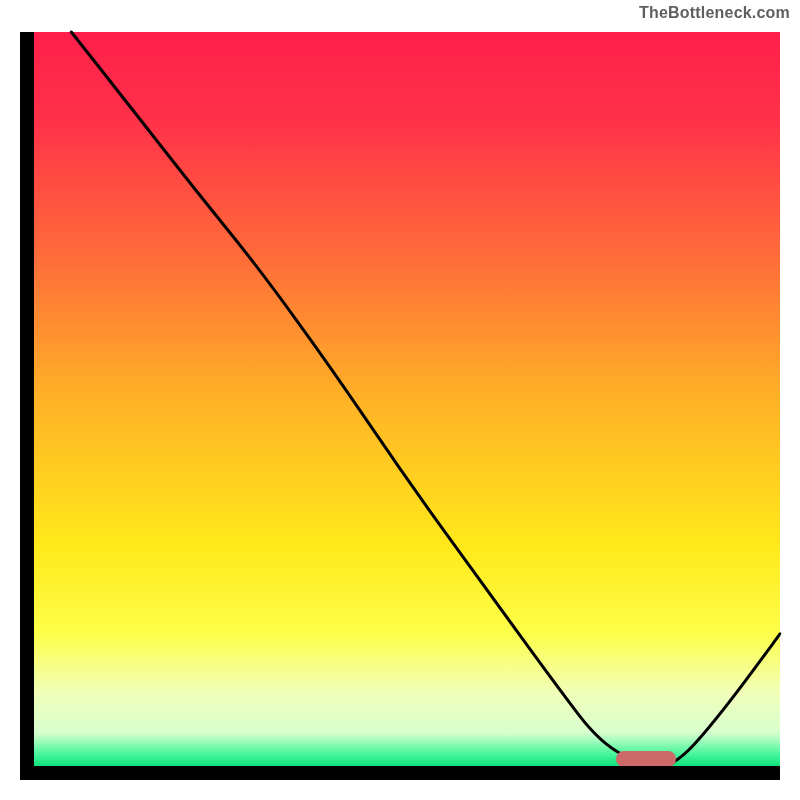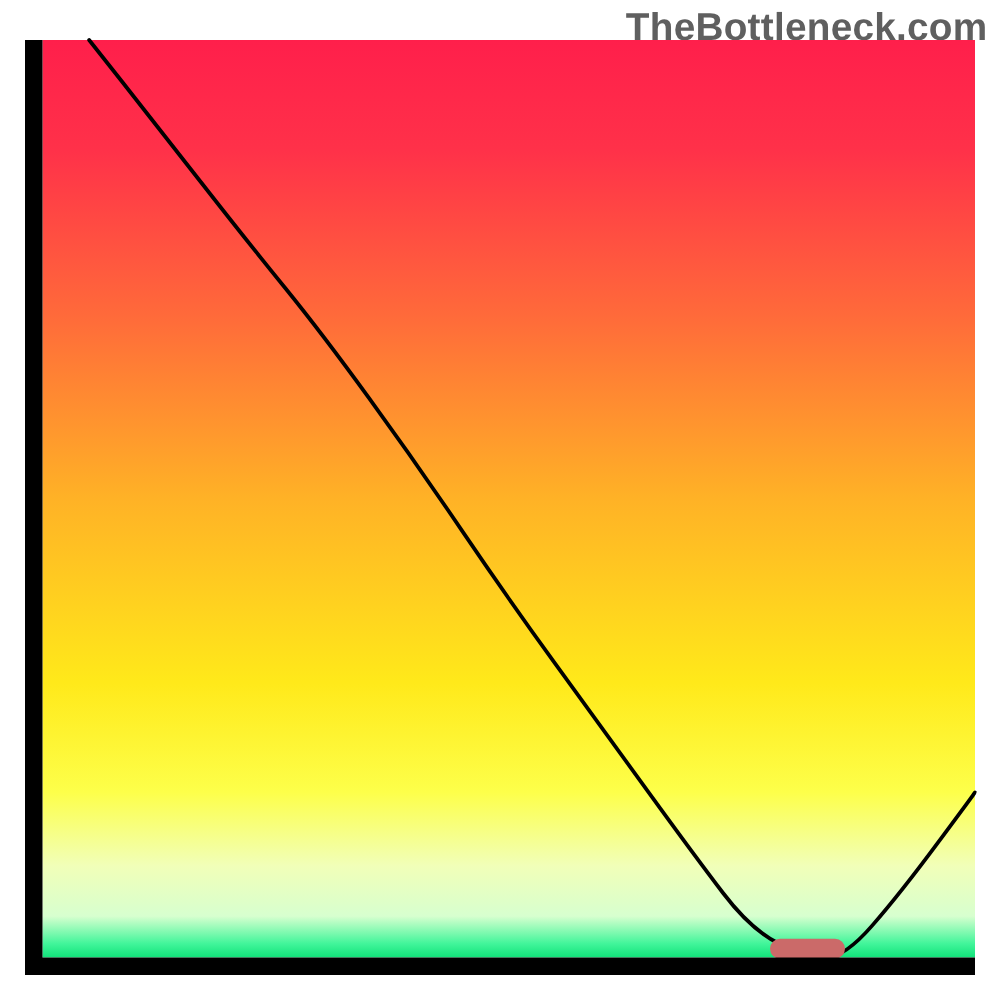--- a/index.html
+++ b/index.html
@@ -10,21 +10,21 @@
     width: 800px;
     height: 800px;
     background: #fff;
   }
 
   .watermark {
     position: absolute;
     top: 4px;
     right: 10px;
     font-family: Arial, Helvetica, sans-serif;
-    font-size: 31px;
+    font-size: 16px;
     font-weight: 600;
     color: #5f5f5f;
     letter-spacing: 0.2px;
   }
 
   .plot-frame {
     position: absolute;
     left: 20px;
     top: 32px;
     width: 760px;   

